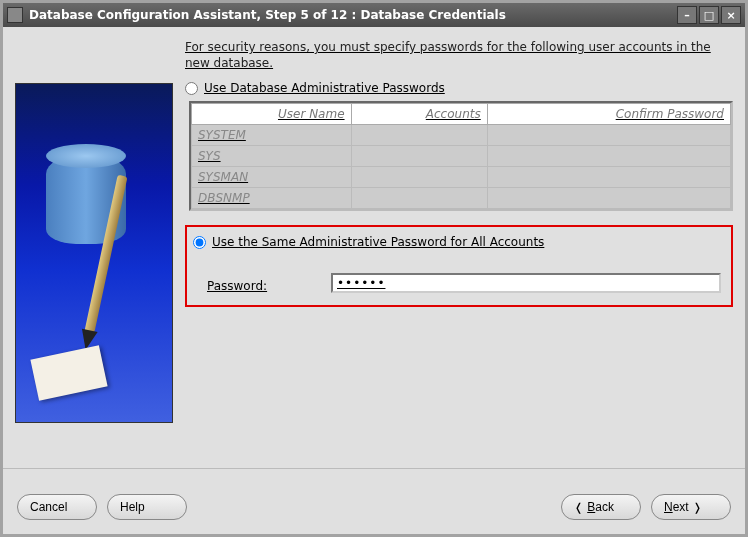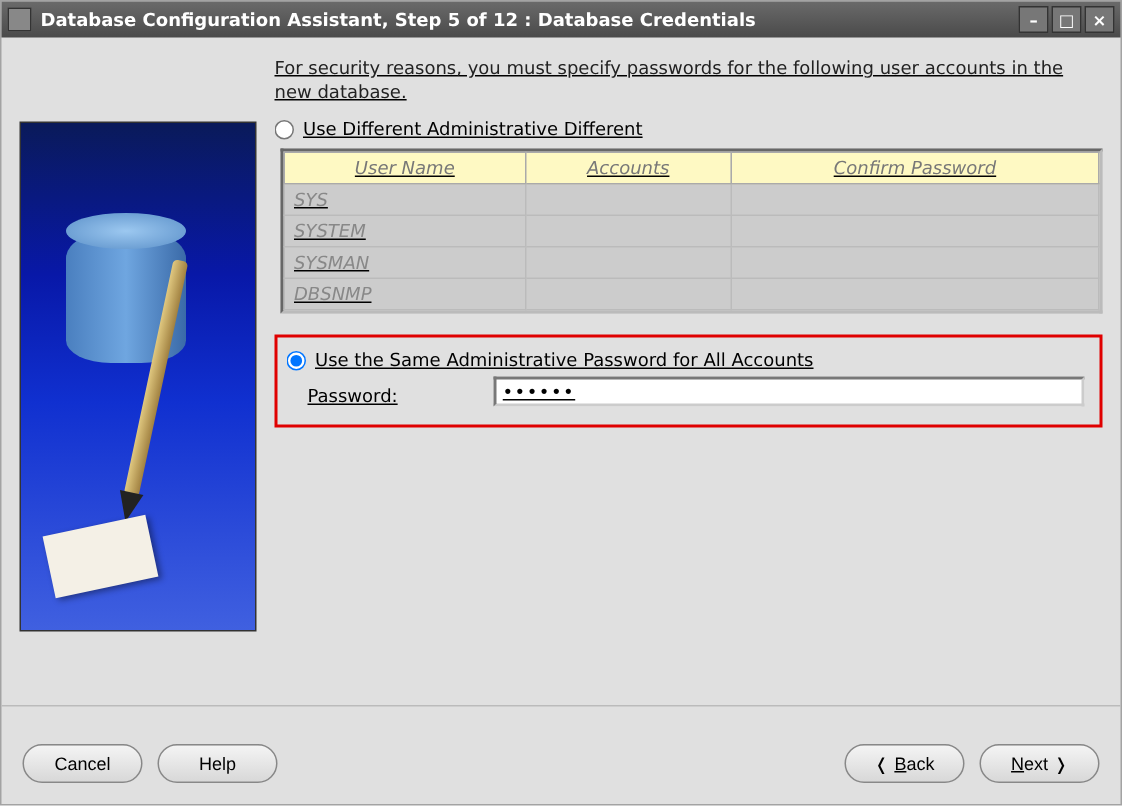--- a/index.html
+++ b/index.html
@@ -8,21 +8,21 @@
   font-size: 12px;
   background: #e0e0e0;
   width: 748px;
   height: 537px;
   overflow: hidden;
 }
 .window {
   width: 748px;
   height: 537px;
   background: #e0e0e0;
-  border: 1px solid #a3a3a3;
+  border: 3px solid #a3a3a3;
   display: flex;
   flex-direction: column;
 }
 .titlebar {
   background: linear-gradient(to bottom, #6a6a6a, #4a4a4a);
   color: #fff;
   height: 24px;
   display: flex;
   align-items: center;
   padding: 0 4px;
@@ -128,42 +128,42 @@
   background: #ccc;
   margin-left: 4px;
   margin-bottom: 8px;
 }
 table.pwd-table {
   width: 100%;
   border-collapse: collapse;
   font-size: 12px;
 }
 table.pwd-table th {
-  text-align: center;
+  text-align: right;
   font-weight: normal;
   color: #777;
-  background: #fef9c3;
+  background: #ffffff;
   border: 1px solid #aaa;
   padding: 3px 6px;
   font-style: italic;
 }
 table.pwd-table td {
   color: #888;
   background: #ccc;
   border: 1px solid #bbb;
   padding: 3px 6px;
   font-style: italic;
   height: 20px;
 }
 .highlight-box {
   border: 2px solid #e00000;
   padding: 8px 10px 12px 6px;
   display: flex;
   flex-direction: column;
-  gap: 4px;
+  gap: 24px;
 }
 .pwd-row {
   display: flex;
   align-items: flex-end;
   gap: 6px;
   margin-left: 14px;
 }
 .pwd-row label {
   width: 118px;
   font-size: 12px;
@@ -189,21 +189,21 @@
 .btn {
   min-width: 80px;
   height: 26px;
   border: 1px solid #888;
   border-radius: 13px;
   background: linear-gradient(to bottom, #f4f4f4, #d8d8d8);
   font-size: 12px;
   cursor: pointer;
   display: flex;
   align-items: center;
-  justify-content: center;
+  justify-content: flex-start;
   gap: 4px;
   padding: 0 12px;
   margin-top: 15px;
 }
 .nav-icon { font-size: 11px; }
 .underline-accesskey { text-decoration: underline; }
 </style>
 </head>
 <body>
 
@@ -223,40 +223,40 @@
       <div class="db-cyl"></div>
       <div class="pen"></div>
       <div class="tag"></div>
     </div>
 
     <div class="main">
       <div class="instruction">For security reasons, you must specify passwords for the following user accounts in the new database.</div>
 
       <div class="radio-row">
         <input type="radio" name="pwdmode" style="">
-        <span>Use Different Administrative Different</span>
+        <span>Use Database Administrative Passwords</span>
       </div>
 
       <div class="table-wrap">
         <table class="pwd-table">
           <thead>
             <tr>
               <th>User Name</th>
               <th>Accounts</th>
               <th>Confirm Password</th>
             </tr>
           </thead>
           <tbody>
             <tr>
+              <td>SYSTEM</td>
+              <td></td>
+              <td></td>
+            </tr>
+            <tr>
               <td>SYS</td>
-              <td></td>
-              <td></td>
-            </tr>
-            <tr>
-              <td>SYSTEM</td>
               <td></td>
               <td></td>
             </tr>
             <tr>
               <td>SYSMAN</td>
               <td></td>
               <td></td>
             </tr>
             <tr>
               <td>DBSNMP</td>

